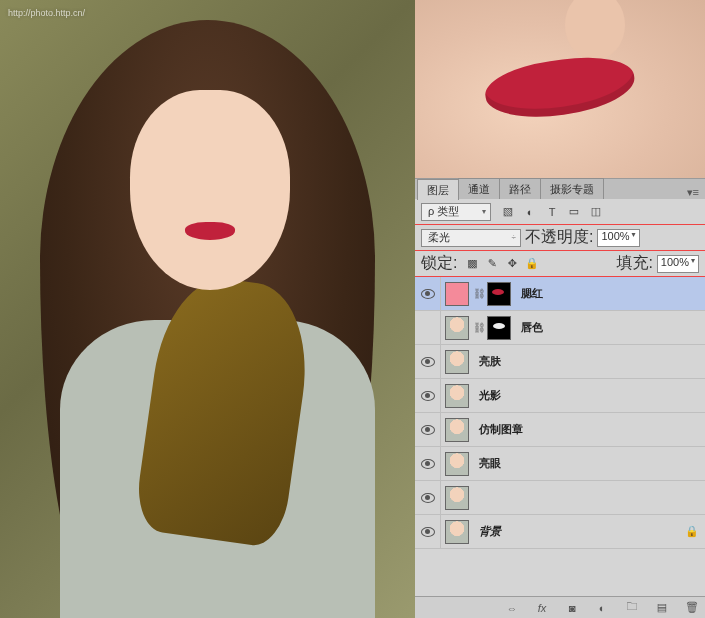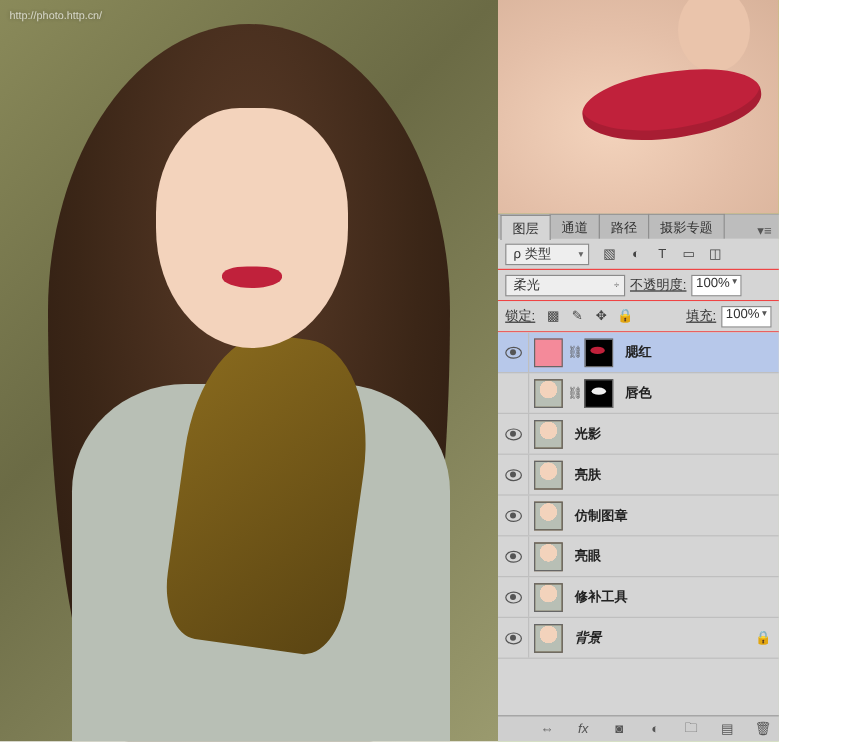--- a/index.html
+++ b/index.html
@@ -60,25 +60,25 @@
   }
   .scarf {
     position:absolute;
     top:280px; left:150px; width:150px; height:260px;
     background:linear-gradient(135deg,#8a6b1e,#5a4412);
     border-radius:40% 40% 20% 20%;
     transform:rotate(8deg);
   }
 
   .right-col {
-    width: 234px;
+    width: 290px;
     height: 618px;
     display:flex;
     flex-direction:column;
-    background:#84cc16;
+    background:#f0abfc;
   }
   .top-crop {
     height:178px;
     background: radial-gradient(ellipse at 40% 60%, #f3d3bc 0%, #e4bfa8 55%, #d8b29a 100%);
     position:relative;
     overflow:hidden;
   }
   .top-crop .biglips{
     position:absolute;
     top:60px; left:70px;
@@ -157,21 +157,21 @@
     height:18px; padding:0 3px; font-size:11px;
     cursor:text;
   }
   .pct-box span.caret { margin-left:2px; font-size:8px; color:#555;}
   .icon-btn {
     width:18px; height:18px;
     display:flex; align-items:center; justify-content:center;
     color:#444; font-size:11px;
     cursor:pointer;
   }
-  .lbl { font-size:11px; color:#333;text-decoration:underline; }
+  .lbl { font-size:16px; color:#333; }
 
   .filter-icons { display:flex; gap:4px; margin-left:4px; }
 
   .lock-row .lock-icons { display:flex; gap:2px; margin-left:2px;}
   .lock-row .lock-icons .icon-btn{ width:18px;}
 
   
   .layers {
     flex:1;
     overflow:auto;
@@ -349,57 +349,56 @@
           </div>
           <div class="layer-name">唇色</div>
         </div>
         <div class="layer">
           <div class="vis-col">
             <div class="eye"></div>
           </div>
           <div class="thumb-wrap">
             <div class="thumb photo"></div>
           </div>
+          <div class="layer-name">亮肤</div>
+        </div>
+        <div class="layer">
+          <div class="vis-col">
+            <div class="eye"></div>
+          </div>
+          <div class="thumb-wrap">
+            <div class="thumb photo"></div>
+          </div>
           <div class="layer-name">光影</div>
         </div>
         <div class="layer">
           <div class="vis-col">
             <div class="eye"></div>
           </div>
           <div class="thumb-wrap">
             <div class="thumb photo"></div>
           </div>
-          <div class="layer-name">亮肤</div>
-        </div>
-        <div class="layer">
-          <div class="vis-col">
-            <div class="eye"></div>
-          </div>
-          <div class="thumb-wrap">
-            <div class="thumb photo"></div>
-          </div>
           <div class="layer-name">仿制图章</div>
         </div>
         <div class="layer">
           <div class="vis-col">
             <div class="eye"></div>
           </div>
           <div class="thumb-wrap">
             <div class="thumb photo"></div>
           </div>
           <div class="layer-name">亮眼</div>
         </div>
         <div class="layer">
           <div class="vis-col">
             <div class="eye"></div>
           </div>
           <div class="thumb-wrap">
             <div class="thumb photo"></div>
           </div>
-          <div class="layer-name">修补工具</div>
         </div>
         <div class="layer bg">
           <div class="vis-col">
             <div class="eye"></div>
           </div>
           <div class="thumb-wrap">
             <div class="thumb photo"></div>
           </div>
           <div class="layer-name">背景</div>
           <div class="lock-mark">🔒</div>

